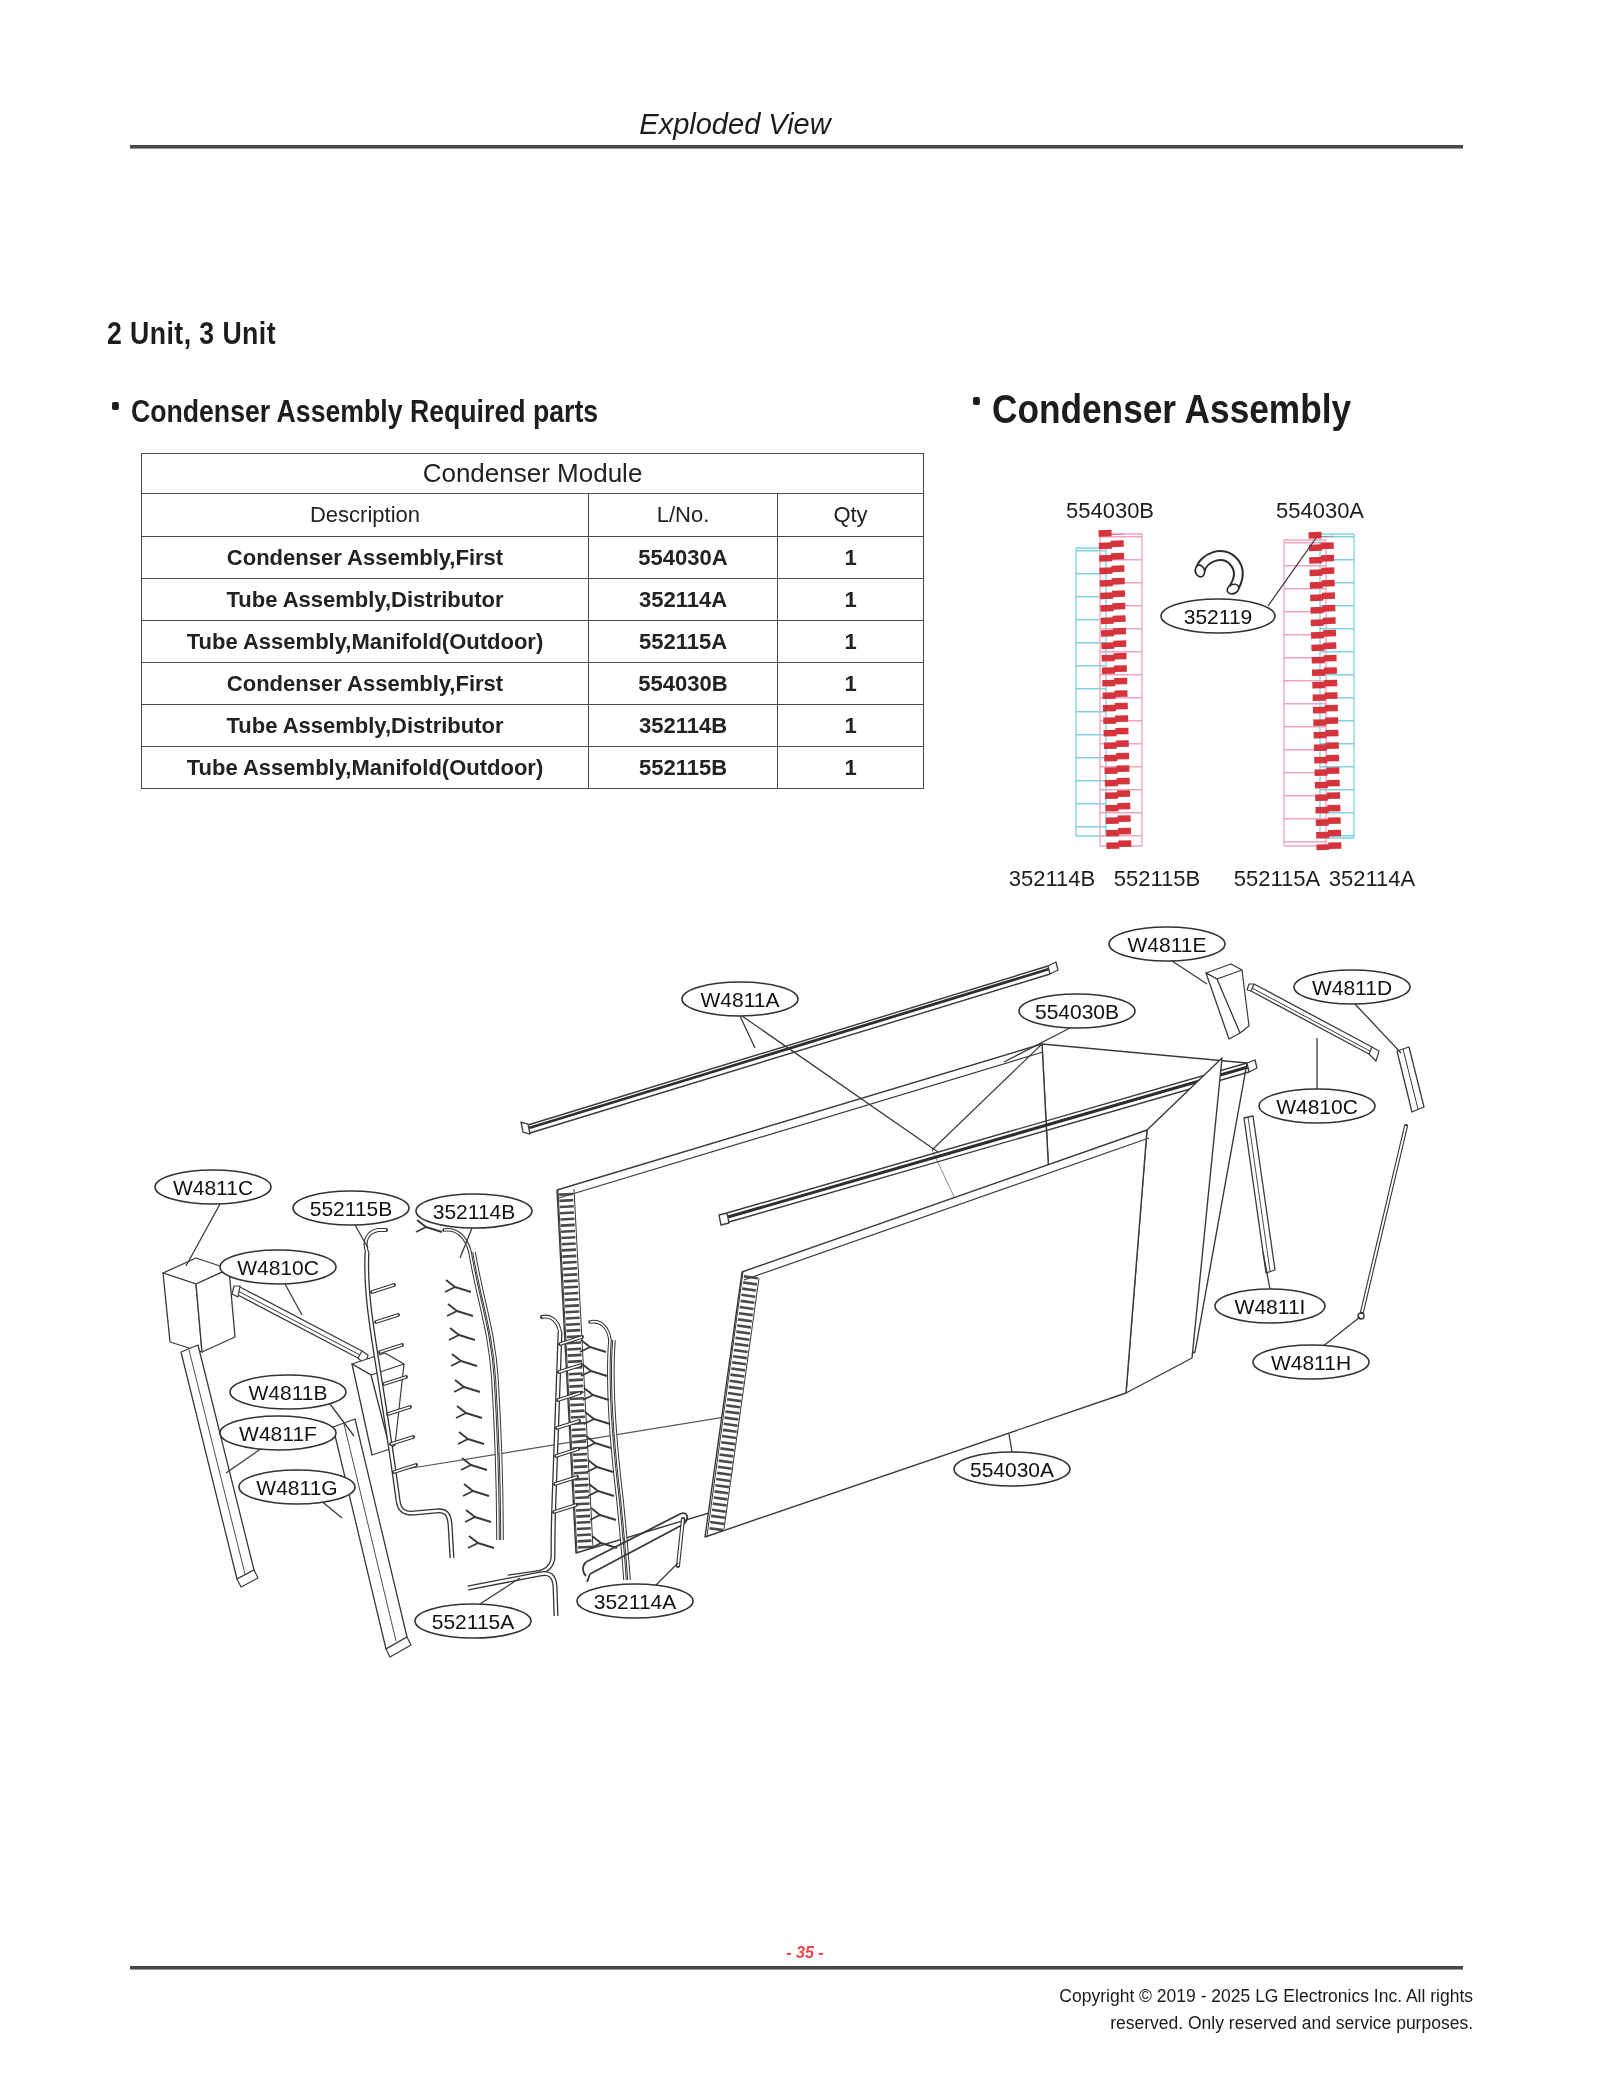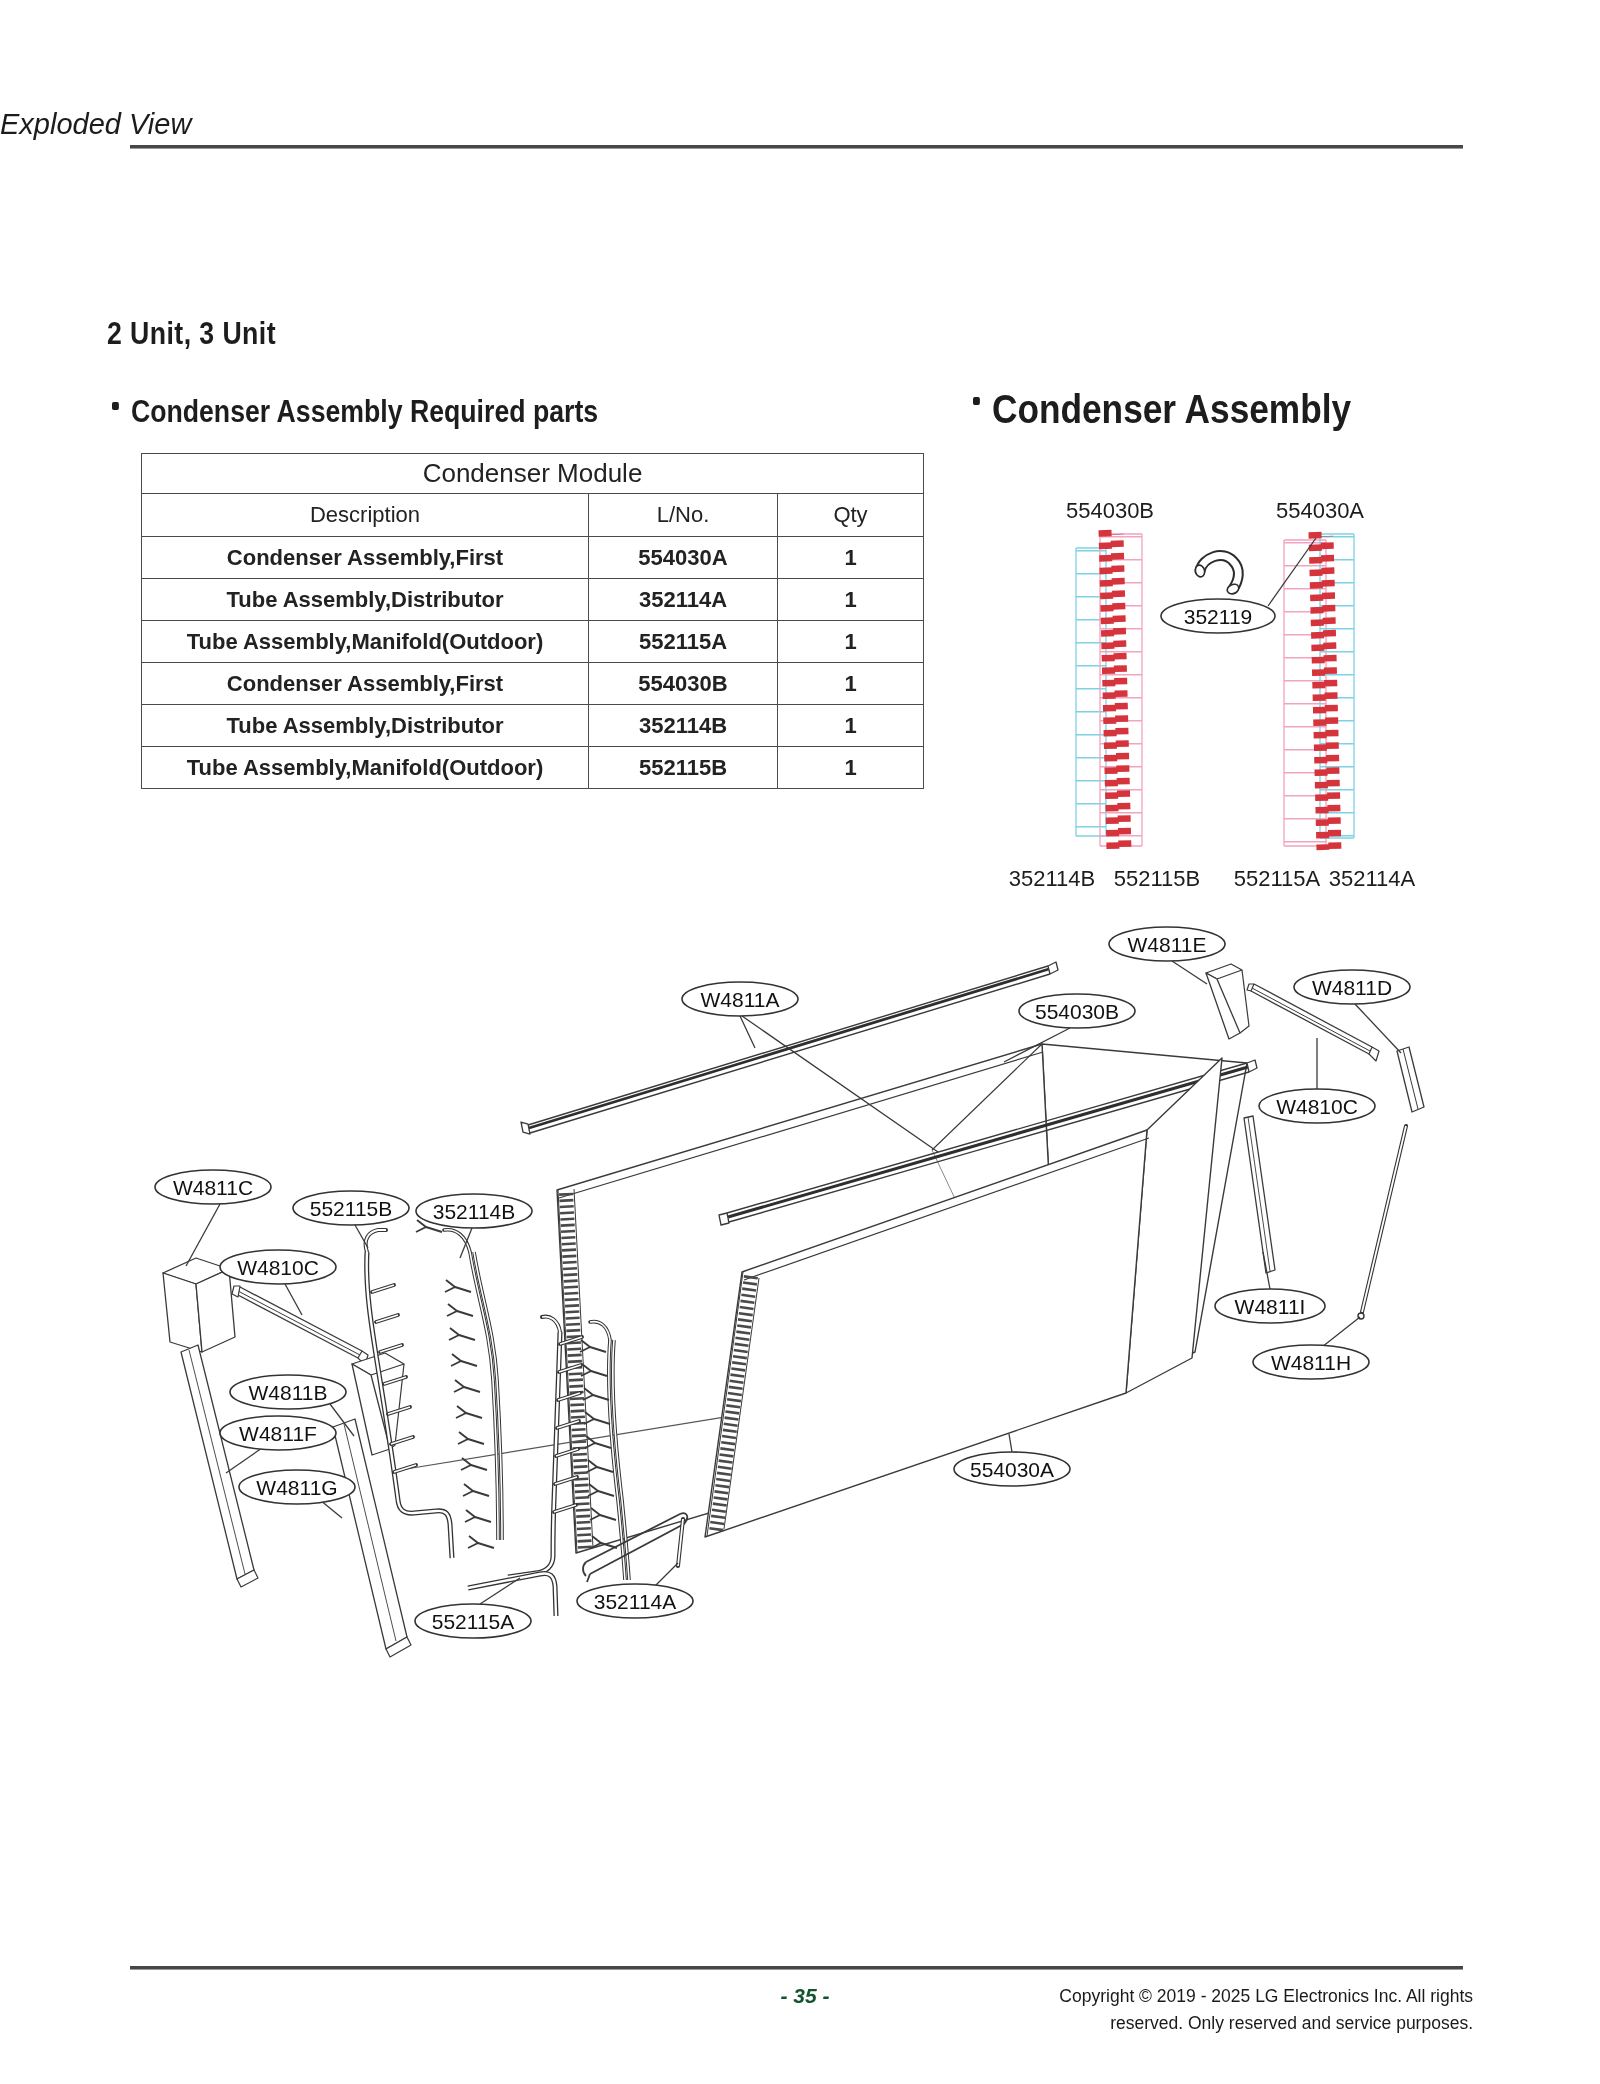--- a/index.html
+++ b/index.html
@@ -1,18 +1,18 @@
 <!DOCTYPE html>
 <html><head>
 <meta charset="utf-8">
 <style>
   html,body{margin:0;padding:0;background:#e8e8e8;}
   .page{position:relative;width:1600px;height:2084px;background:#ffffff;margin:0 auto;
         font-family:"Liberation Sans","DejaVu Sans",sans-serif;color:#222;overflow:hidden;}
-  .hdr-title{position:absolute;top:108px;left:0;width:1470px;text-align:left;
+  .hdr-title{position:absolute;top:108px;left:0;width:1470px;text-align:center;
              font-style:italic;font-size:29px;font-weight:500;color:#1c1c1c;}
   .rule{position:absolute;left:130px;width:1333px;height:3px;background:#474747;border-bottom:1px solid #9a9a9a;}
   .rule-top{top:145px;}
   .rule-bottom{top:1966px;}
   .h1{position:absolute;top:316px;left:107px;font-size:31px;font-weight:bold;color:#1d1d1d;
       transform:scaleX(.86);transform-origin:left;white-space:nowrap;letter-spacing:.5px;}
   .sec-head{position:absolute;font-weight:bold;color:#1d1d1d;white-space:nowrap;
             transform:scaleX(.86);transform-origin:left;}
   .sec-left{top:394px;left:112px;font-size:31px;}
   .sec-right{top:386px;left:973px;font-size:41px;}
@@ -23,22 +23,22 @@
               border-collapse:collapse;table-layout:fixed;font-size:22px;color:#222;}
   table.parts th,table.parts td{border:1.6px solid #4b4b4b;text-align:center;font-weight:normal;
               padding:0;overflow:hidden;white-space:nowrap;}
   table.parts .t-title{height:40px;font-size:26px;}
   table.parts .t-cols th{height:42px;}
   table.parts .t-row td{height:41px;font-weight:bold;}
   svg text{font-family:"Liberation Sans","DejaVu Sans",sans-serif;}
   .diagram{position:absolute;top:0;left:0;}
   .callout-text{font-size:21px;fill:#111;}
   .mini-label{font-size:22px;fill:#1d1d1d;}
-  .footer-page{position:absolute;top:1984px;left:755px;width:100px;text-align:center;
-               font-size:21px;font-weight:bold;font-style:italic;color:#14532d;}
+  .footer-page{position:absolute;top:1944px;left:755px;width:100px;text-align:center;
+               font-size:16px;font-weight:bold;font-style:italic;color:#ef4444;}
   .footer-copy{position:absolute;top:1983px;left:963px;width:510px;font-size:17.5px;
                line-height:27px;color:#1a1a1a;}
   .footer-copy span{display:block;text-align:right;}
 </style>
 </head>
 <body>
 
 <div class="page">
 
   <div class="hdr-title">Exploded View</div>

